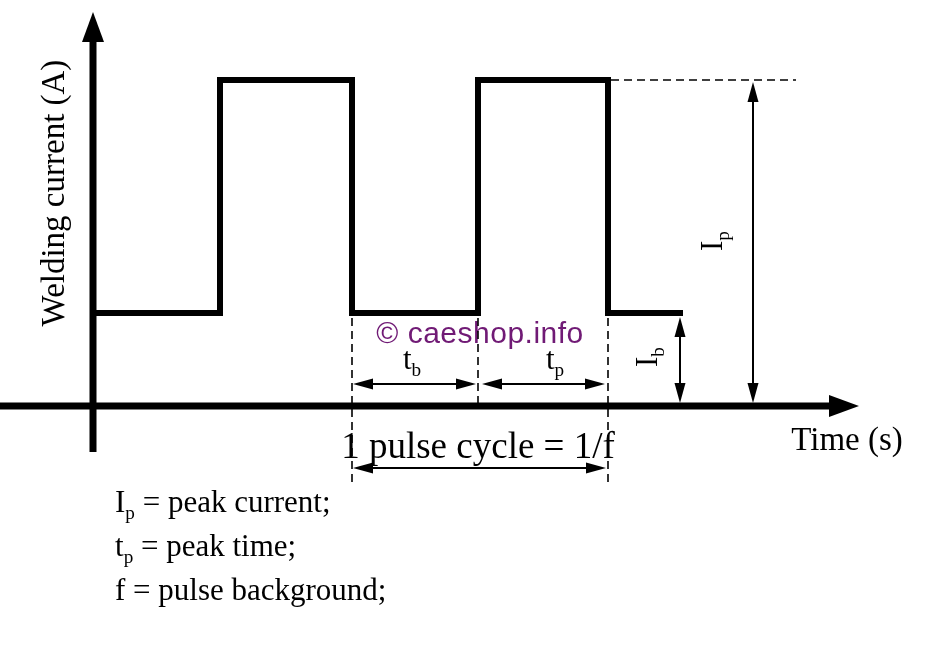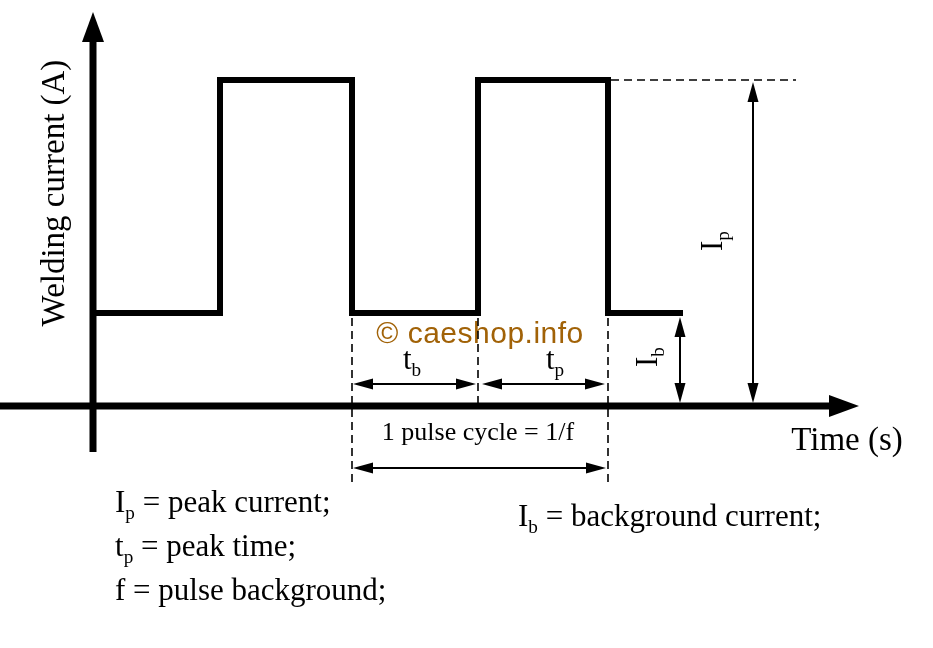--- a/index.html
+++ b/index.html
@@ -29,21 +29,21 @@
   .rot { transform: rotate(-90deg); }
   .axis-font { font-size: 33px; }
   .watermark {
     position: absolute;
     left: 330px; top: 316px;
     width: 300px;
     text-align: center;
     font-family: "Liberation Sans", sans-serif;
     font-size: 30px;
     letter-spacing: 0.5px;
-    color: #a16207;
+    color: #701a75;
     line-height: 34px;
   }
   .legend-col {
     position: absolute;
     font-size: 31px;
     line-height: 44px;
     white-space: nowrap;
   }
   .legend-left  { left: 71px;  top: 480px; margin-left: 44px; }
   .legend-right { left: 518px; top: 494px; }
@@ -110,33 +110,30 @@
   <div class="lbl" style="left:515px; top:341px; width:80px;">
     <span>t</span><sub>p</sub>
   </div>
   <div class="lbl rot" style="left:617px; top:339px; width:60px;">
     <span>I</span><sub>b</sub>
   </div>
   <div class="lbl rot" style="left:682px; top:223px; width:60px;">
     <span>I</span><sub>p</sub>
   </div>
 
-  <div class="lbl" style="left:328px; top:414px; width:300px; font-size:26px;">1 pulse cycle = 1/f</div>
+  <div class="lbl" style="left:328px; top:428px; width:300px; font-size:37px;">1 pulse cycle = 1/f</div>
 
   <div class="legend-col legend-left">
     <div class="legend-row">
       <span>I</span><sub>p</sub><span> = peak current;</span>
     </div>
     <div class="legend-row">
       <span>t</span><sub>p</sub><span> = peak time;</span>
     </div>
     <div class="legend-row">
       <span>f</span><sub></sub><span> = pulse background;</span>
     </div>
   </div>
 
   <div class="legend-col legend-right">
-    <div class="legend-row">
-      <span>I</span><sub>b</sub><span> = background current;</span>
-    </div>
   </div>
 
 </div>
 
 </body></html>

